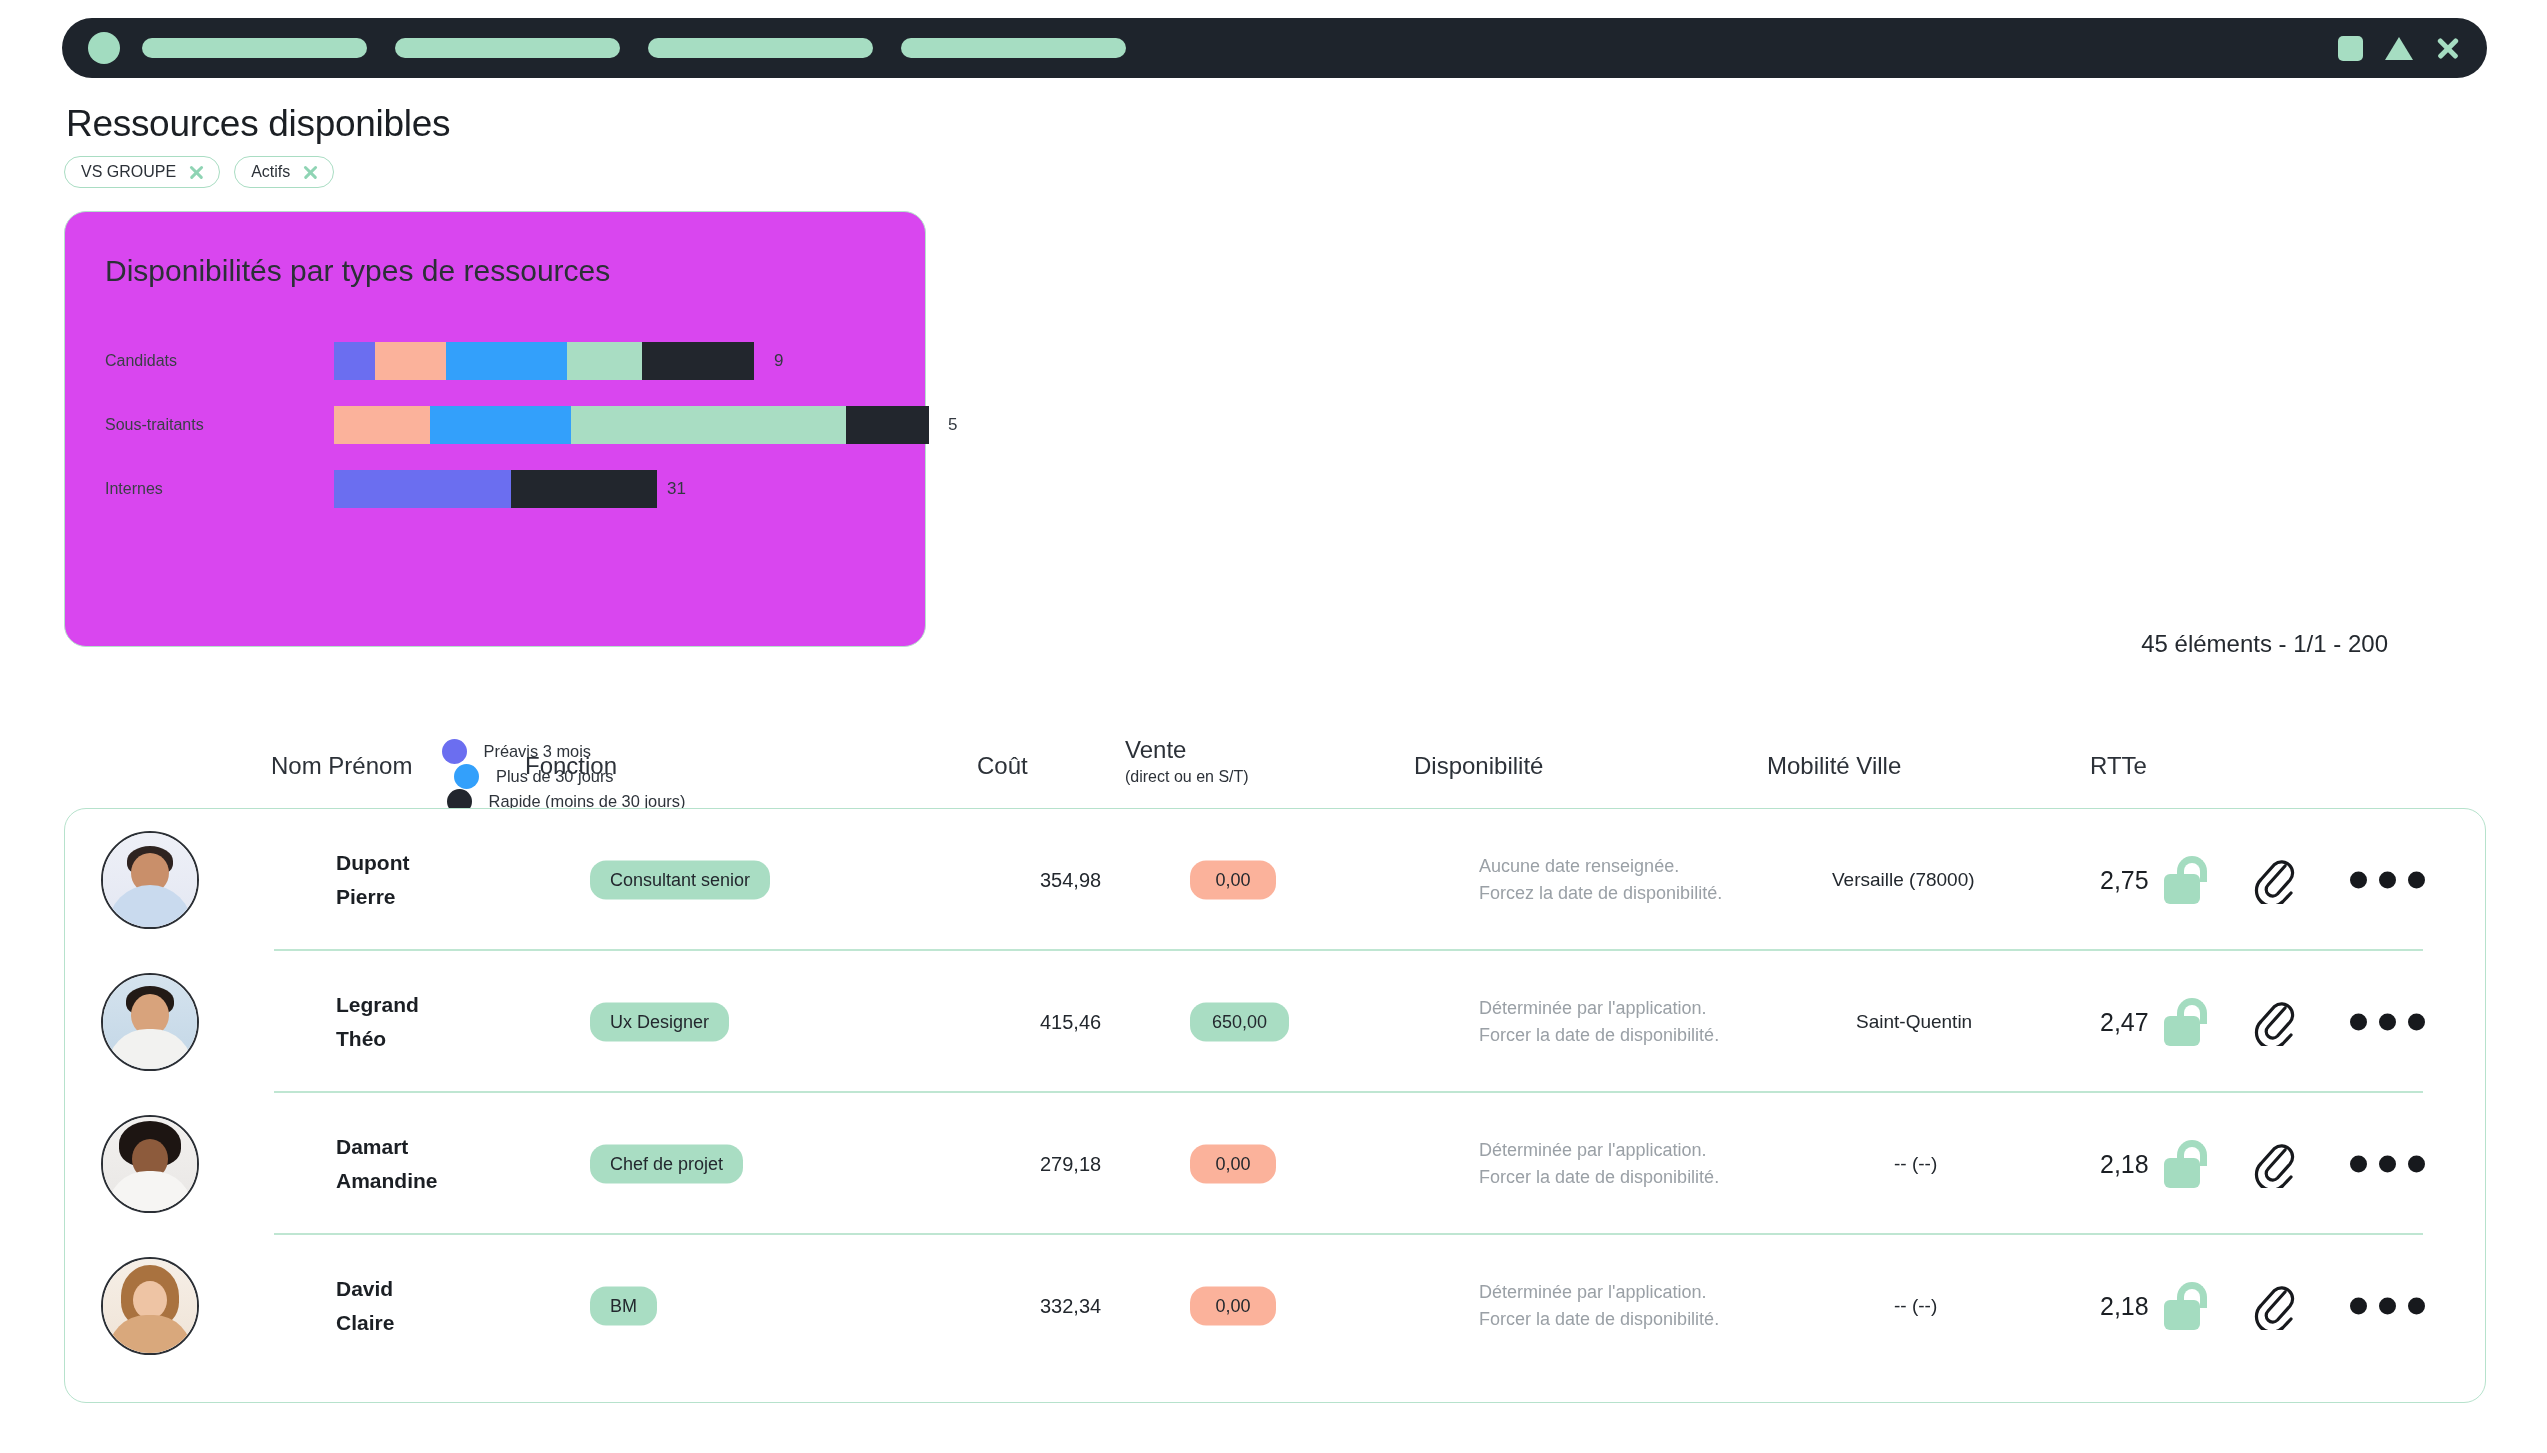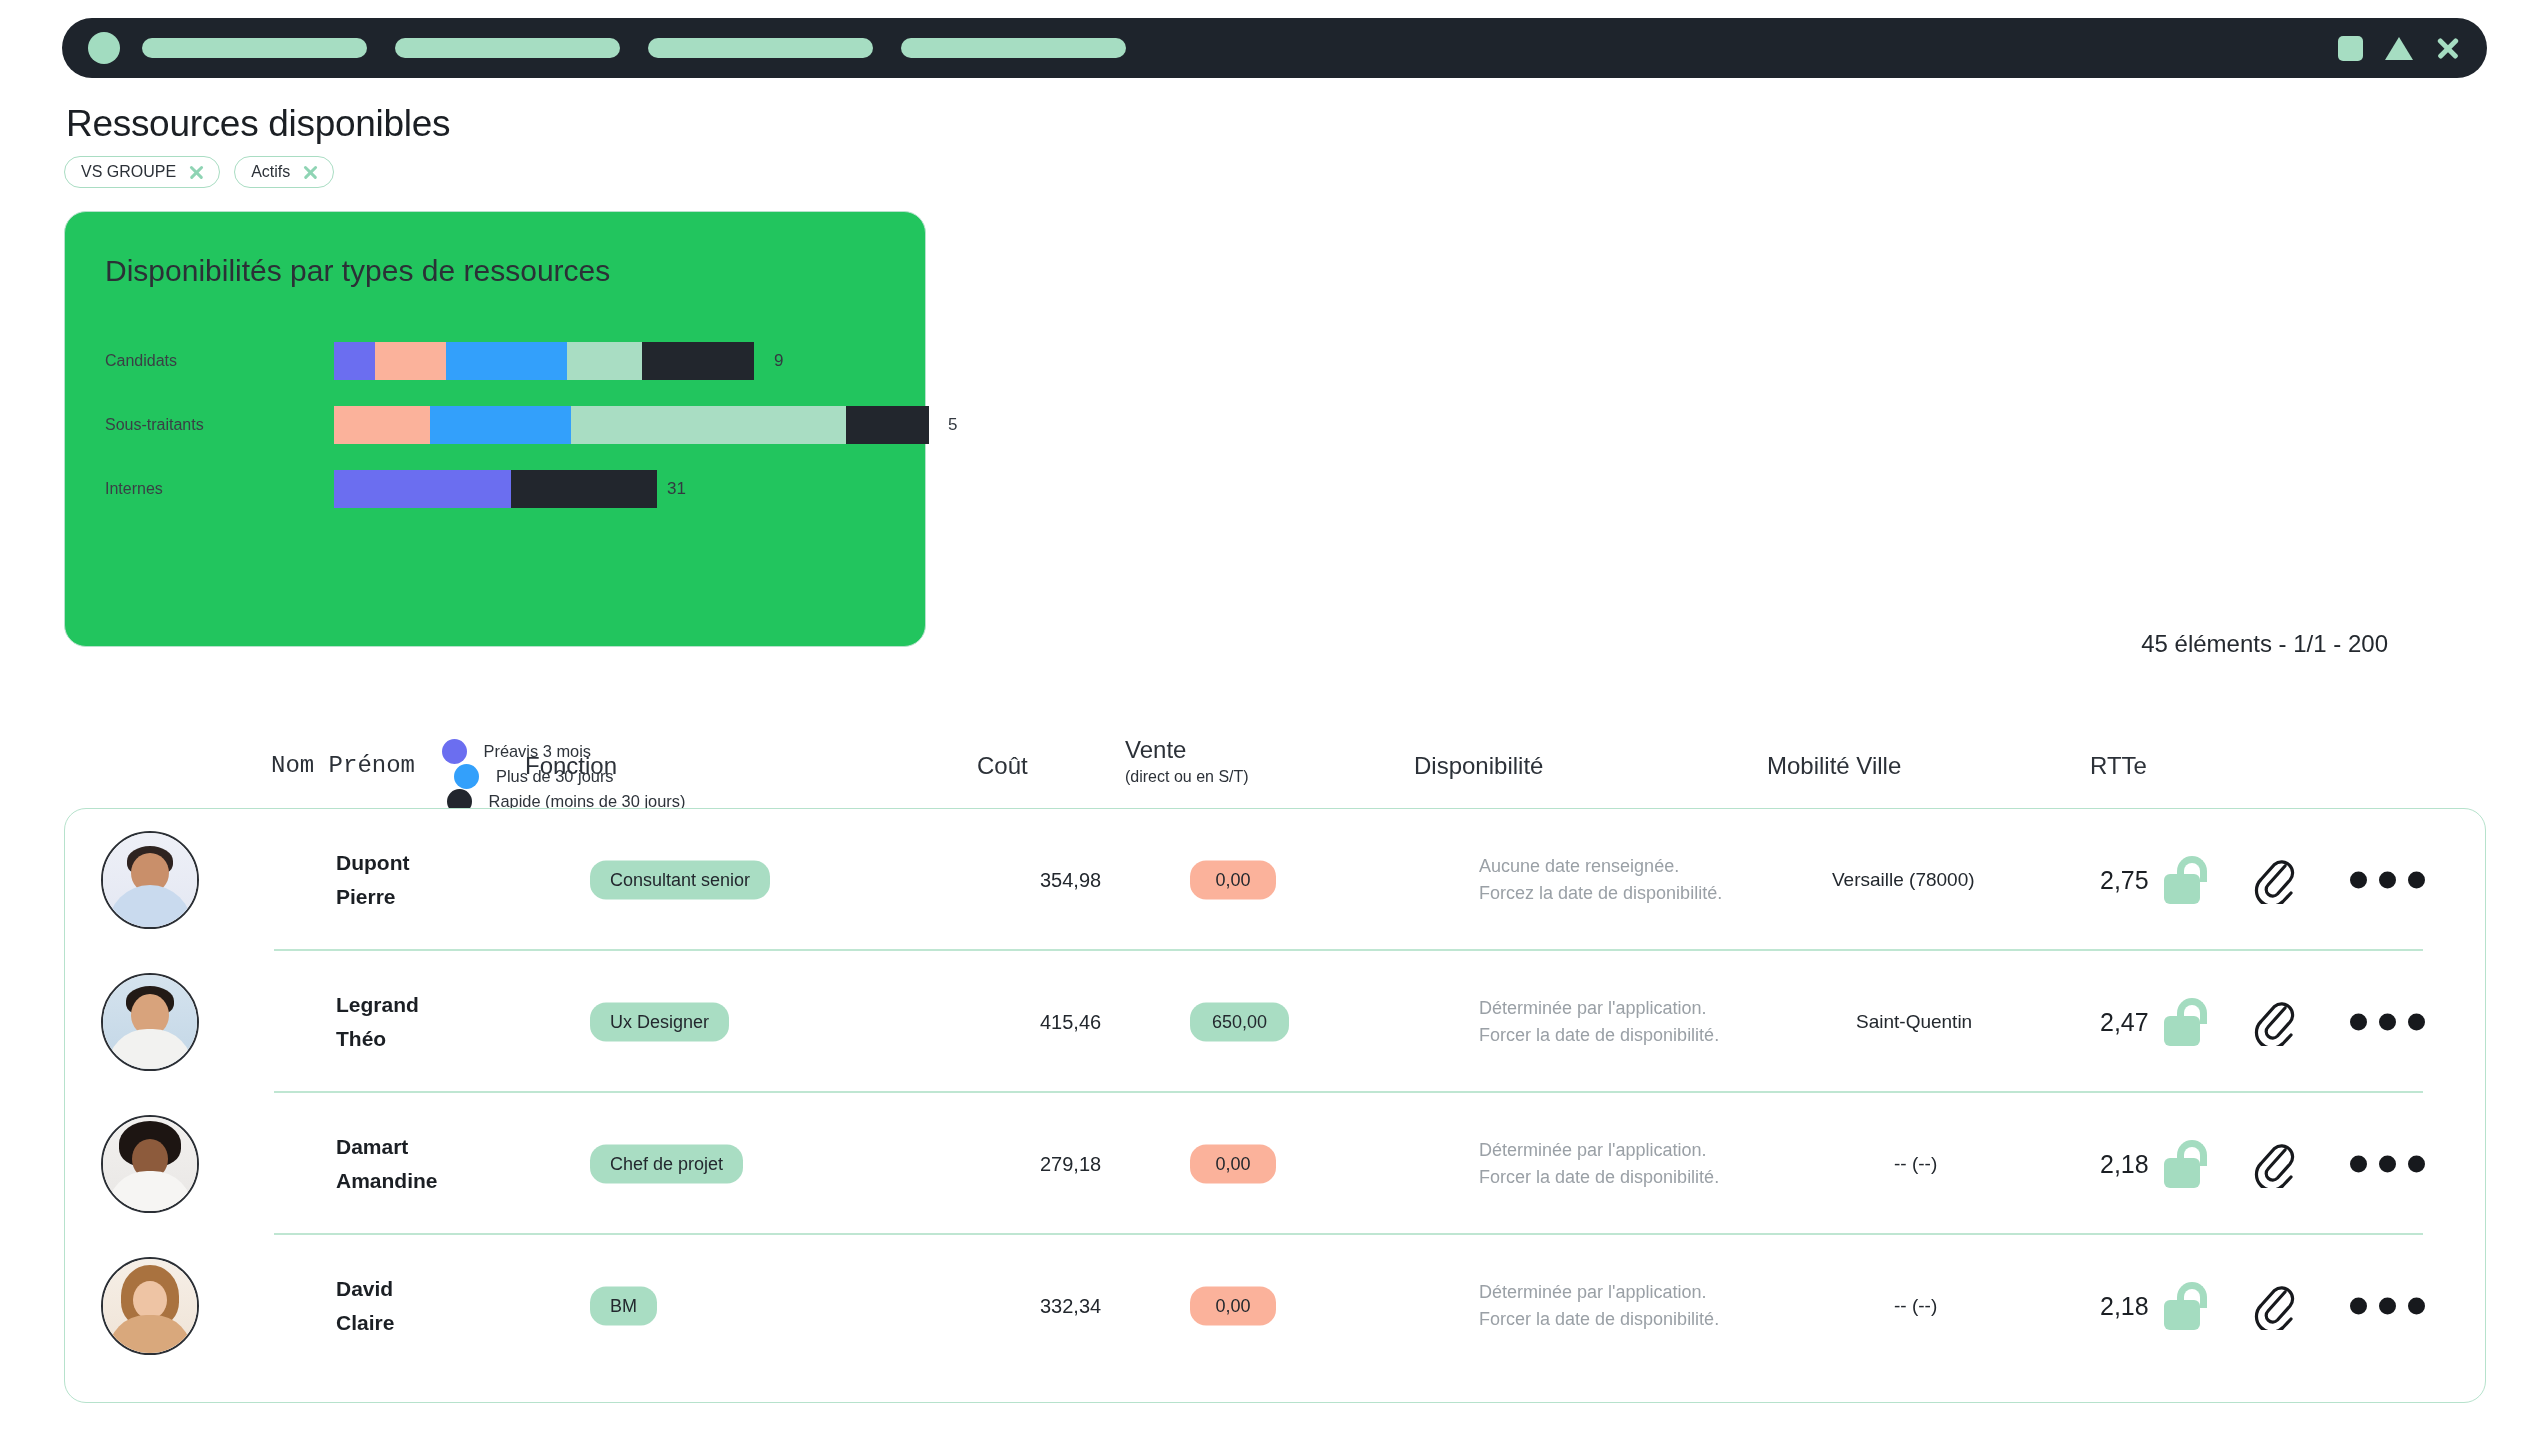--- a/index.html
+++ b/index.html
@@ -58,21 +58,21 @@
     content:""; position:absolute; left:0; top:7px; width:17px; height:2.6px;
     background:#8fd4b4; border-radius:2px;
   }
   .chip .x:before { transform: rotate(45deg); }
   .chip .x:after  { transform: rotate(-45deg); }
 
   
   .chart-card {
     position: absolute; left: 64px; top: 211px;
     width: 862px; height: 436px;
-    border: 1.8px solid #b6e2cc; border-radius: 22px; background: #22c55e;
+    border: 1.8px solid #b6e2cc; border-radius: 22px; background: #d946ef;
   }
   .chart-title {
     position:absolute; left: 40px; top: 42px;
     font-size: 30px; color:#2b3036; font-weight: 400;
   }
   .bars { position:absolute; left: 40px; top: 117px; width: 786px; }
   .bar-row { position: relative; height: 64px; text-align: right; }
   .bar-label {
     position:absolute; left: 0; top: 50%; transform: translateY(-50%);
     font-size: 16px; color:#3a3f45; white-space: nowrap;
@@ -244,21 +244,21 @@
           <span class="legend-dot" style="background:#22262d"></span>
           <span class="legend-text">Rapide (moins de 30 jours)</span>
         </div>
       </div>
     </div>
   </div>
 
   <div class="count-line">45 éléments - 1/1 - 200</div>
 
   <div class="table-head">
-    <div class="th" style="left:271px; top:28px;font-family:Liberation Mono, monospace;">Nom Prénom</div>
+    <div class="th" style="left:271px; top:28px;">Nom Prénom</div>
     <div class="th" style="left:525px; top:28px;">Fonction</div>
     <div class="th" style="left:977px; top:28px;">Coût</div>
     <div class="th" style="left:1125px; top:12px;">Vente</div>
     <div class="th sub" style="left:1125px; top:44px;">(direct ou en S/T)</div>
     <div class="th" style="left:1414px; top:28px;">Disponibilité</div>
     <div class="th" style="left:1767px; top:28px;">Mobilité Ville</div>
     <div class="th" style="left:2090px; top:28px;">RTTe</div>
   </div>
 
   <div class="table-card">

